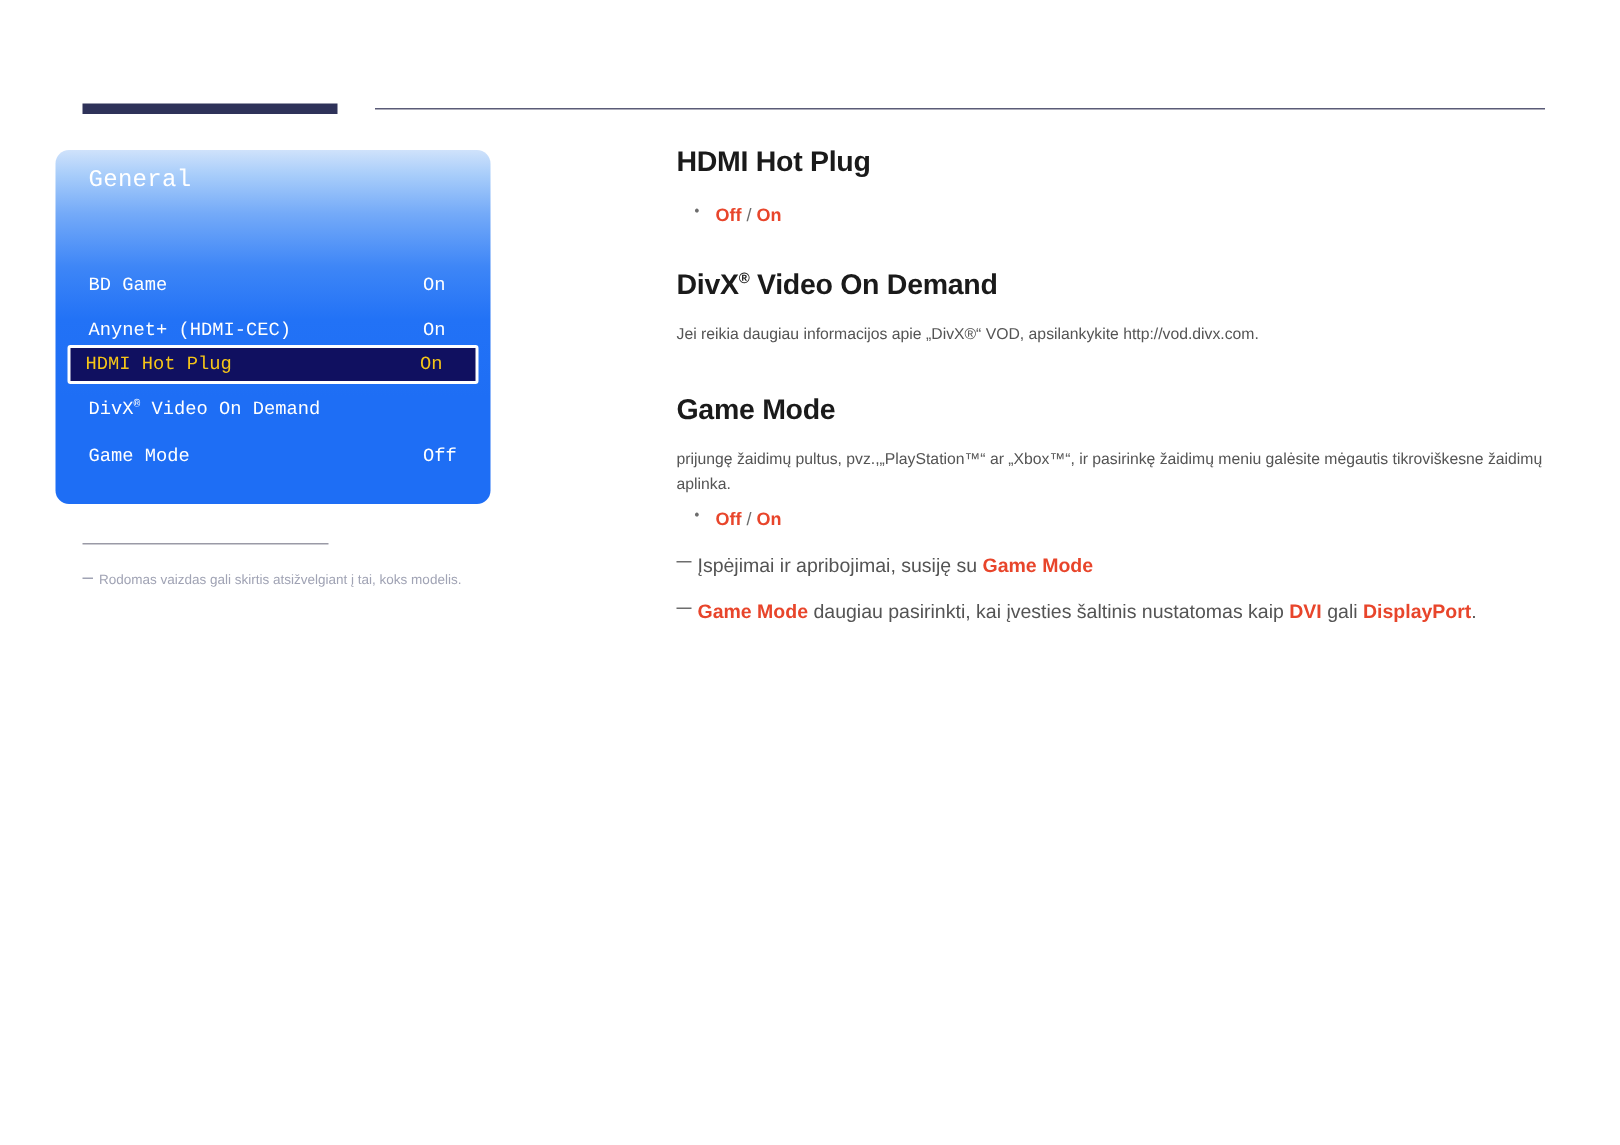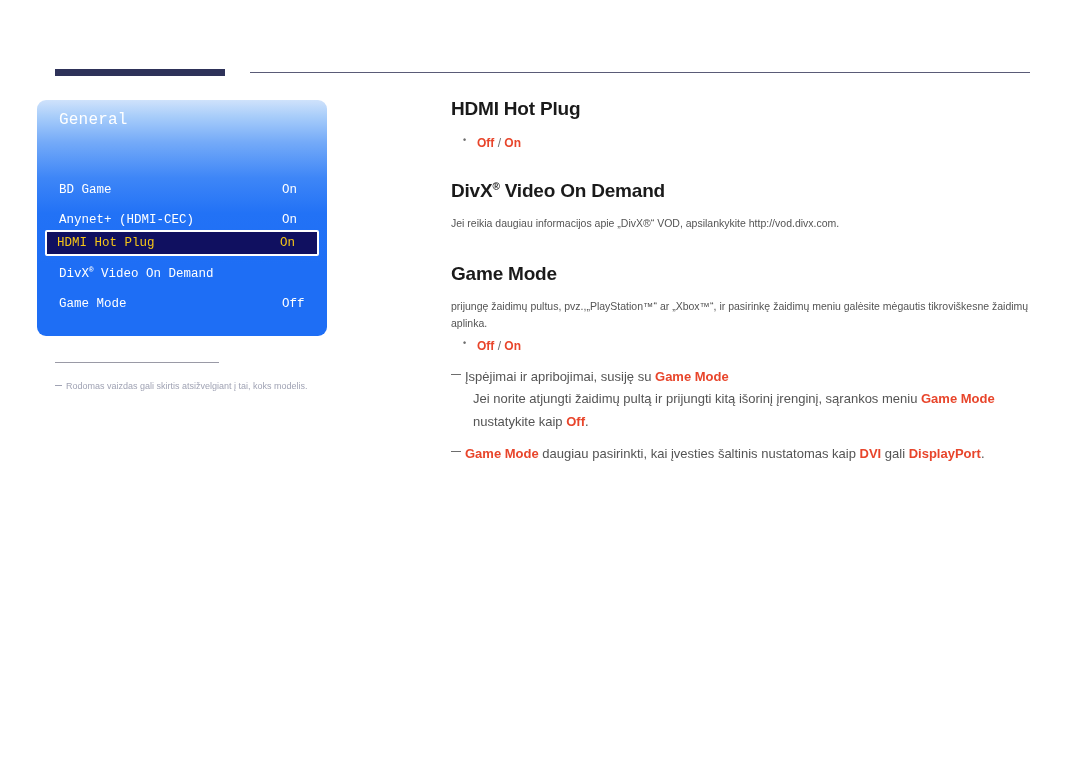--- a/index.html
+++ b/index.html
@@ -250,19 +250,18 @@
   <h2 class="sec-title">Game Mode</h2>
   <p class="body">prijungę žaidimų pultus, pvz.,„PlayStation™“ ar „Xbox™“, ir pasirinkę žaidimų meniu galėsite mėgautis tikroviškesne žaidimų aplinka.</p>
   <ul class="opts">
     <li><span>Off</span><span class="sep"> / </span><span>On</span></li>
   </ul>
 
   <div class="gap-sm"></div>
 
   <div class="note"><span>Įspėjimai ir apribojimai, susiję su </span><span class="accent">Game Mode</span></div>
 
-  <div class="note sub"><span>Jei norite atjungti žaidimų pultą ir prijungti kitą išorinį įrenginį, sąrankos meniu </span><span class="accent">Game Mode</span><span> nustatykite kaip </span><span class="accent">Off</span><span>.</span></div>
 
   <div class="gap-sm"></div>
 
   <div class="note"><span class="accent">Game Mode</span><span> daugiau pasirinkti, kai įvesties šaltinis nustatomas kaip </span><span class="accent">DVI</span><span> gali </span><span class="accent">DisplayPort</span><span>.</span></div>
 
 </div>
 
 </body></html>

